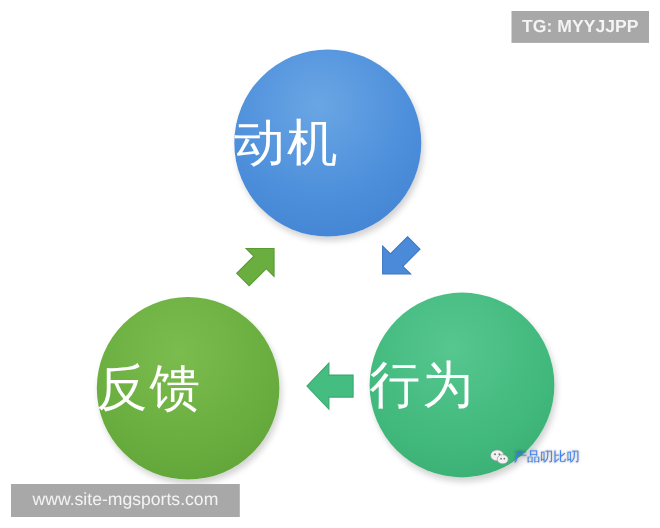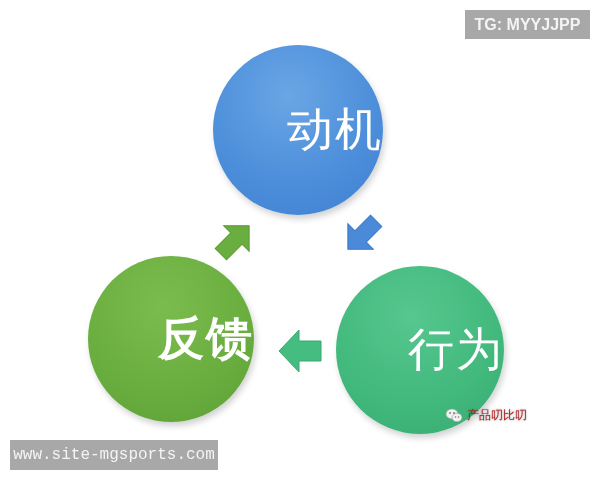--- a/index.html
+++ b/index.html
@@ -1,32 +1,32 @@
 <!DOCTYPE html>
 <html><head>
 <meta charset="utf-8">
 <style>
   html, body { margin:0; padding:0; }
   body { width:600px; height:480px; background:#ffffff; position:relative; overflow:hidden;
          font-family:"DejaVu Sans", sans-serif; }
-  .circle { position:absolute; border-radius:50%; display:flex; align-items:center; justify-content:flex-end;
+  .circle { position:absolute; border-radius:50%; display:flex; align-items:center; justify-content:flex-start;
             color:#ffffff; font-size:46px; letter-spacing:2px;
             box-shadow: 2px 4px 6px rgba(0,0,0,0.18); }
   .c-top { left:213px; top:45px; width:170px; height:170px;
            background: radial-gradient(circle at 45% 30%, #6aa6e4 0%, #4d8fdb 55%, #3f80cf 100%); }
-  .c-left { left:88px; top:256px; width:166px; height:166px;
-            background: radial-gradient(circle at 45% 30%, #7cbc4e 0%, #69ad3f 60%, #5c9f35 100%); font-weight: bold; }
+  .c-left { left:88px; top:270px; width:166px; height:166px;
+            background: radial-gradient(circle at 45% 30%, #7cbc4e 0%, #69ad3f 60%, #5c9f35 100%); }
   .c-right { left:336px; top:266px; width:168px; height:168px;
              background: radial-gradient(circle at 45% 30%, #56c78f 0%, #41b87c 60%, #37aa70 100%); }
   .arrow { position:absolute; }
   .badge { position:absolute; background:#a8a8a8; color:#f4f4f4; font-family:"Liberation Sans", sans-serif; }
   .tg { left:465px; top:10px; width:125px; height:29px; font-size:16px; line-height:29px; text-align:center;font-weight:bold; }
-  .site { left:10px; top:440px; width:208px; height:30px; font-size:16px; line-height:30px; text-align:center;font-family:Liberation Mono, monospace; }
+  .site { left:10px; top:440px; width:208px; height:30px; font-size:16px; line-height:30px; text-align:center; }
   .wm { position:absolute; left:445px; top:407px; display:flex; align-items:center; gap:4px;
-        color:#b91c1c; font-size:12px; text-shadow:0 0 2px rgba(0,0,0,0.5); }
+        color:#3b82f6; font-size:12px; text-shadow:0 0 2px rgba(0,0,0,0.5); }
 </style>
 </head>
 <body>
 
 <div class="circle c-top">
   <span>动机</span>
 </div>
 <div class="circle c-left">
   <span>反馈</span>
 </div>

